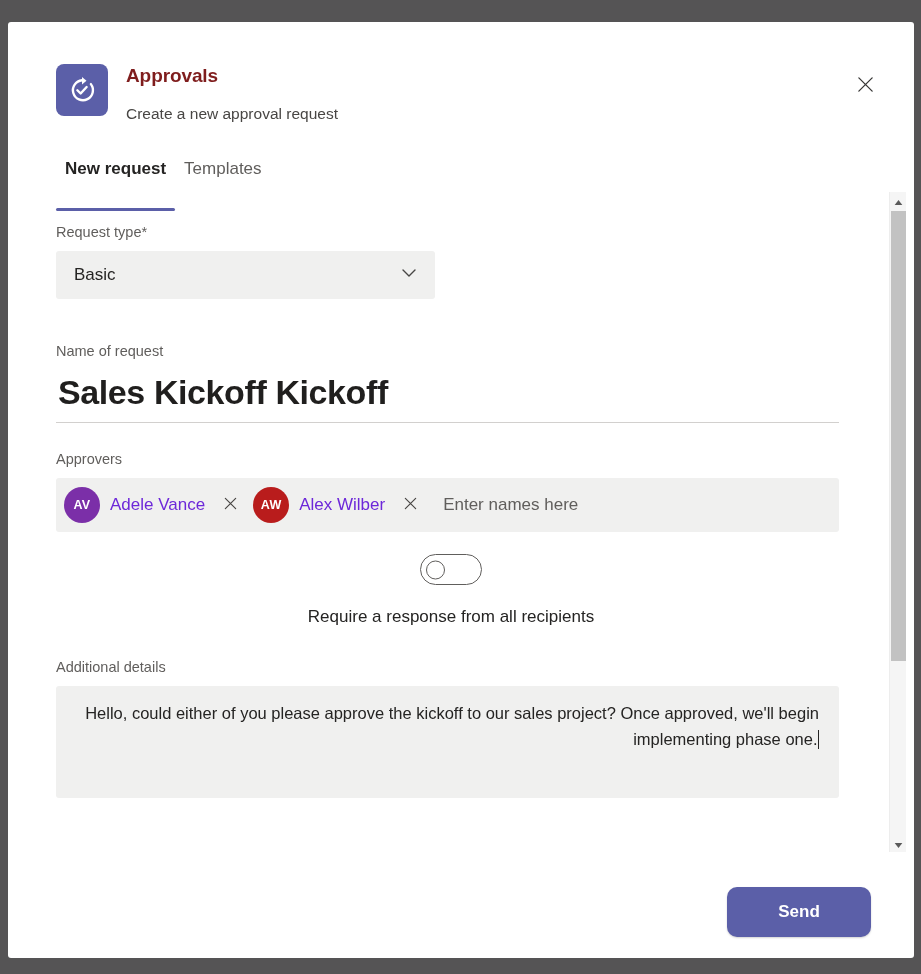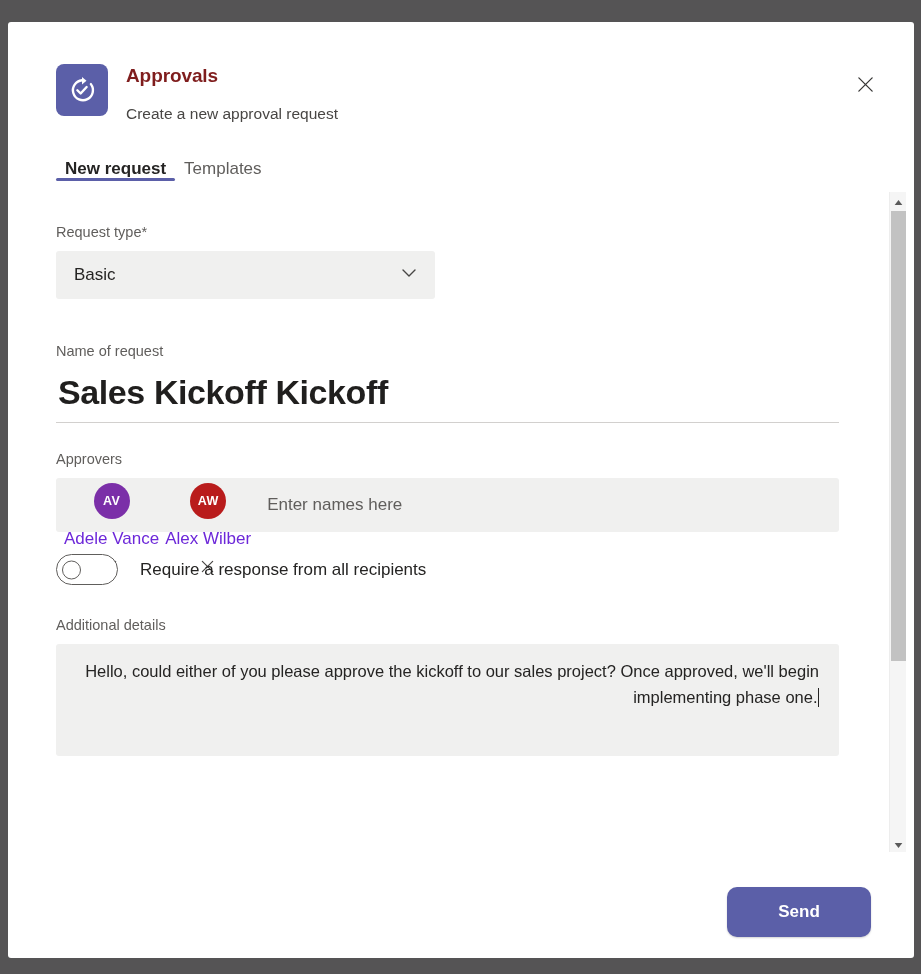--- a/index.html
+++ b/index.html
@@ -104,21 +104,21 @@
   .tabs {
     position: absolute;
     left: 48px; top: 133px;
     display: flex;
     align-items: flex-end;
     gap: 0px;
   }
   .tab {
     font-size: 17px;
     color: #605e5c;
-    padding: 4px 9px 2px 9px;
+    padding: 4px 9px 32px 9px;
     cursor: pointer;
     position: relative;
     white-space: nowrap;
   }
   .tab.active {
     color: #252423;
     font-weight: bold;
   }
   .tab.active:after {
     content: "";
@@ -192,21 +192,20 @@
     align-items: center;
     padding: 0 6px 0 6px;
     gap: 0px;
   }
   .chip {
     display: flex;
     align-items: center;
     height: 44px;
     padding: 0 4px 0 2px;
     gap: 10px;
-    flex-direction: column;
   }
   .avatar {
     width: 36px; height: 36px;
     border-radius: 50%;
     color: #ffffff;
     font-size: 12.5px;
     font-weight: bold;
     display: flex;
     align-items: center;
     justify-content: center;
@@ -240,20 +239,21 @@
     height: 44px;
   }
   .names-input::placeholder { color: #605e5c; opacity: 1; }
 
   
   .toggle-row {
     display: flex;
     align-items: center;
     gap: 22px;
     margin-top: 22px;
+    flex-direction: column;
   }
   .toggle {
     width: 62px; height: 31px;
     border-radius: 16px;
     border: 1.5px solid #605e5c;
     background: #ffffff;
     position: relative;
     cursor: pointer;
     flex: 0 0 auto;
   }

